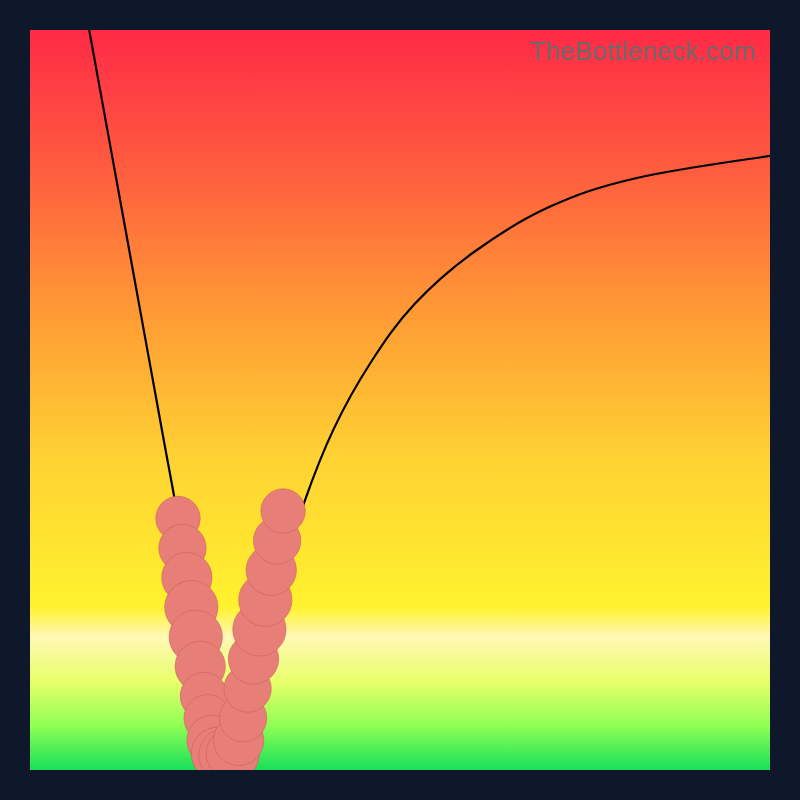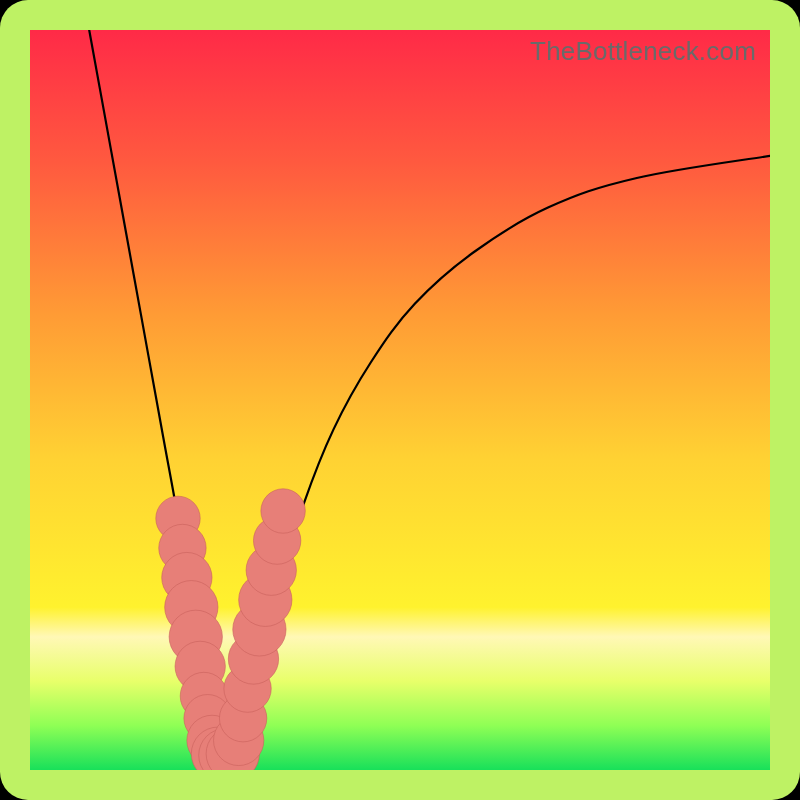--- a/index.html
+++ b/index.html
@@ -8,22 +8,21 @@
     width: 800px;
     height: 800px;
     overflow: hidden;
     background: #000;
     font-family: Arial, Helvetica, sans-serif;
   }
   .stage {
     position: relative;
     width: 800px;
     height: 800px;
-    background: #bef264;
-    border-radius: 28px;
+    background: #0f172a;
   }
   .plot-area {
     position: absolute;
     left: 30px;
     top: 30px;
     width: 740px;
     height: 740px;
     overflow: hidden;
   }
   .gradient-bg {

